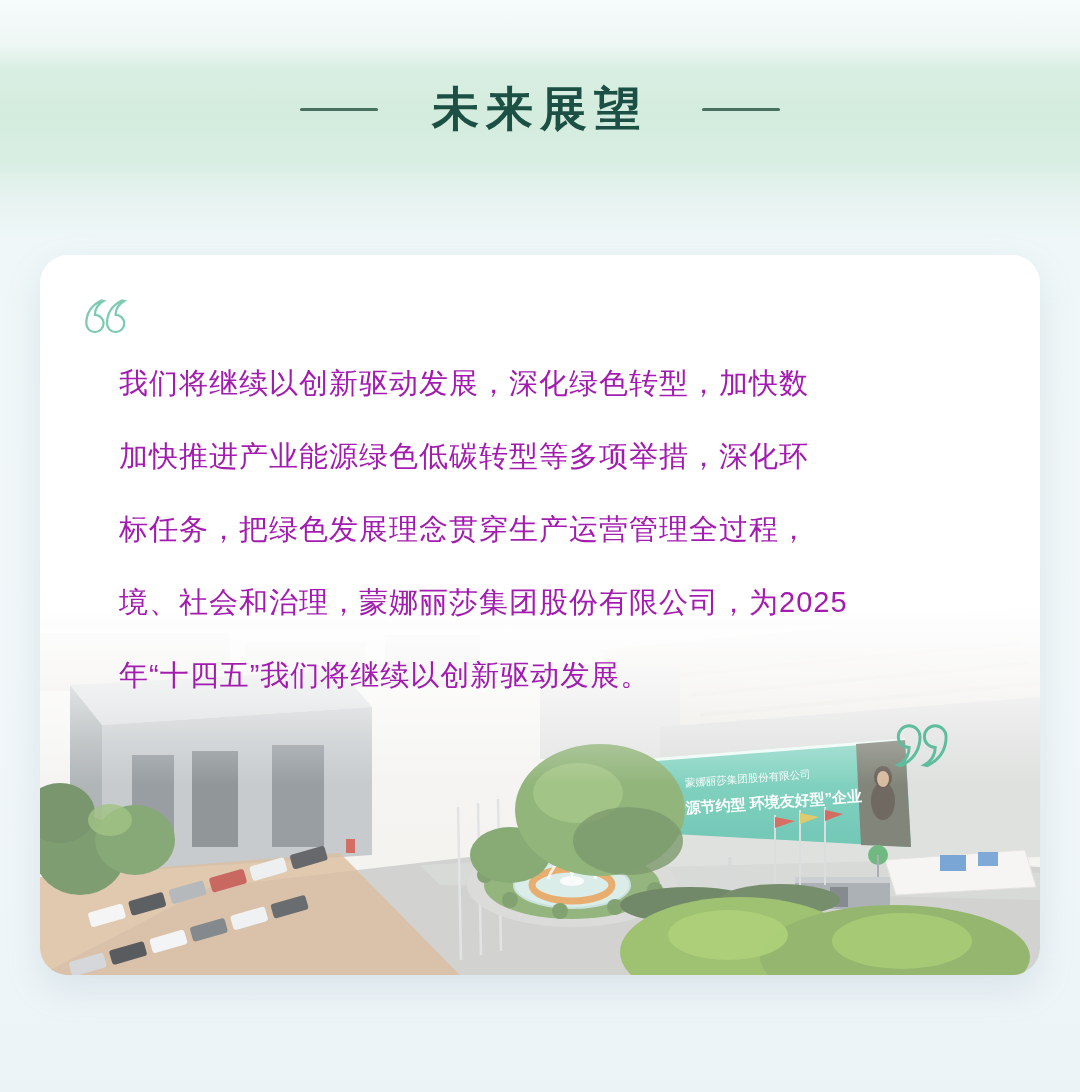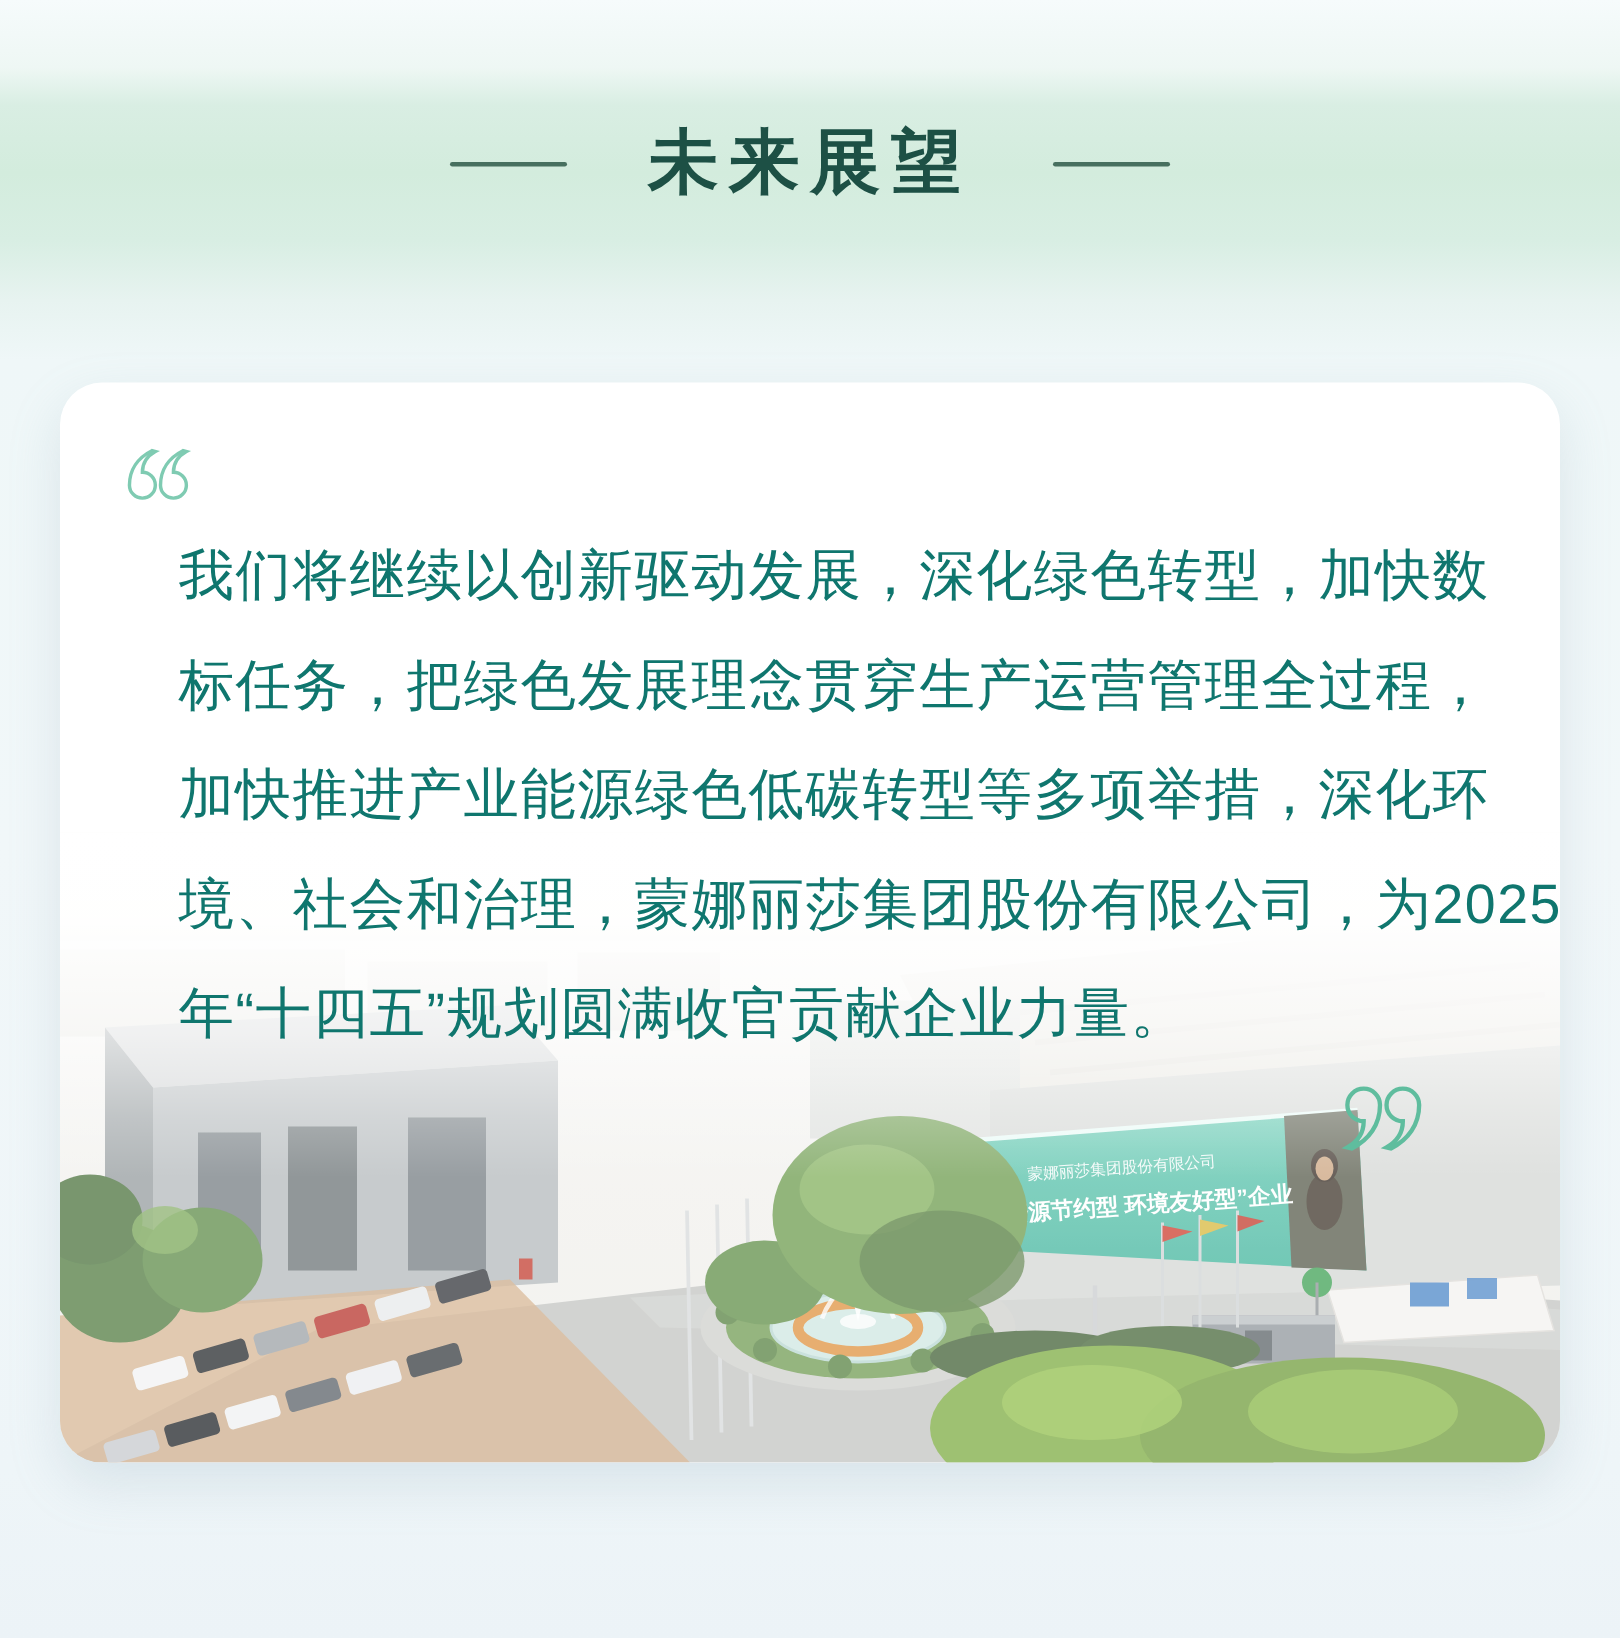--- a/index.html
+++ b/index.html
@@ -81,23 +81,23 @@
   }
 
   .qtext {
     position: absolute;
     left: 79px; top: 92px;
     width: 865px;
   }
   .qline {
     height: 73px;
     line-height: 73px;
-    font-size: 37px;
+    font-size: 29px;
     font-weight: 500;
-    color: #0f766e;
+    color: #a21caf;
     letter-spacing: 1px;
     white-space: nowrap;
   }
 </style>
 </head>
 <body>
 
 <div class="page">
 
   <div class="header">
@@ -275,24 +275,24 @@
 
     <svg class="open-quote" viewBox="0 0 80 76">
       <g fill="none" stroke="#7fcbb2" stroke-width="4">
         <path d="M30,4 C14,12 4,26 4,44 a15,15 0 1 0 15,-15 c0,-11 6,-19 15,-24 Z"></path>
         <path d="M66,4 C50,12 40,26 40,44 a15,15 0 1 0 15,-15 c0,-11 6,-19 15,-24 Z"></path>
       </g>
     </svg>
 
     <div class="qtext">
       <div class="qline">我们将继续以创新驱动发展，深化绿色转型，加快数</div>
+      <div class="qline">加快推进产业能源绿色低碳转型等多项举措，深化环</div>
       <div class="qline">标任务，把绿色发展理念贯穿生产运营管理全过程，</div>
-      <div class="qline">加快推进产业能源绿色低碳转型等多项举措，深化环</div>
       <div class="qline">境、社会和治理，蒙娜丽莎集团股份有限公司，为2025</div>
-      <div class="qline">年“十四五”规划圆满收官贡献企业力量。</div>
+      <div class="qline">年“十四五”我们将继续以创新驱动发展。</div>
     </div>
 
     <svg class="close-quote" viewBox="0 0 80 76">
       <g fill="none" stroke="#5fbd9e" stroke-width="4" transform="rotate(180 40 38)">
         <path d="M30,4 C14,12 4,26 4,44 a15,15 0 1 0 15,-15 c0,-11 6,-19 15,-24 Z"></path>
         <path d="M66,4 C50,12 40,26 40,44 a15,15 0 1 0 15,-15 c0,-11 6,-19 15,-24 Z"></path>
       </g>
     </svg>
 
   </div>

